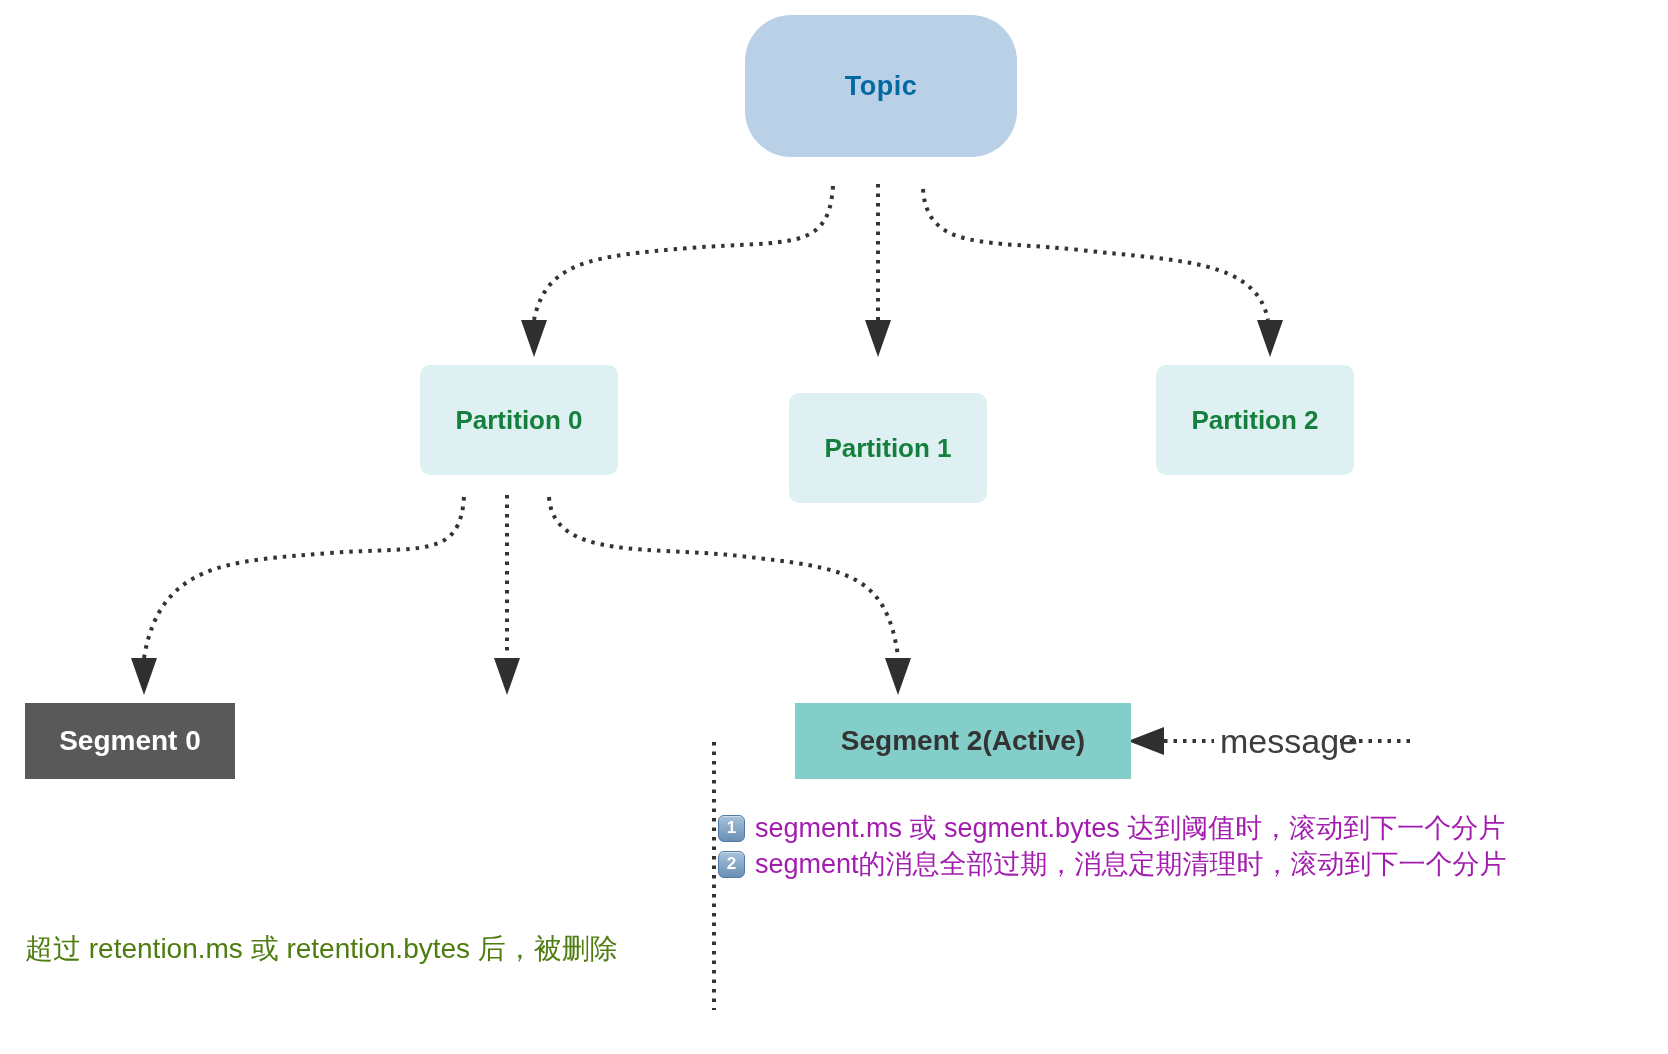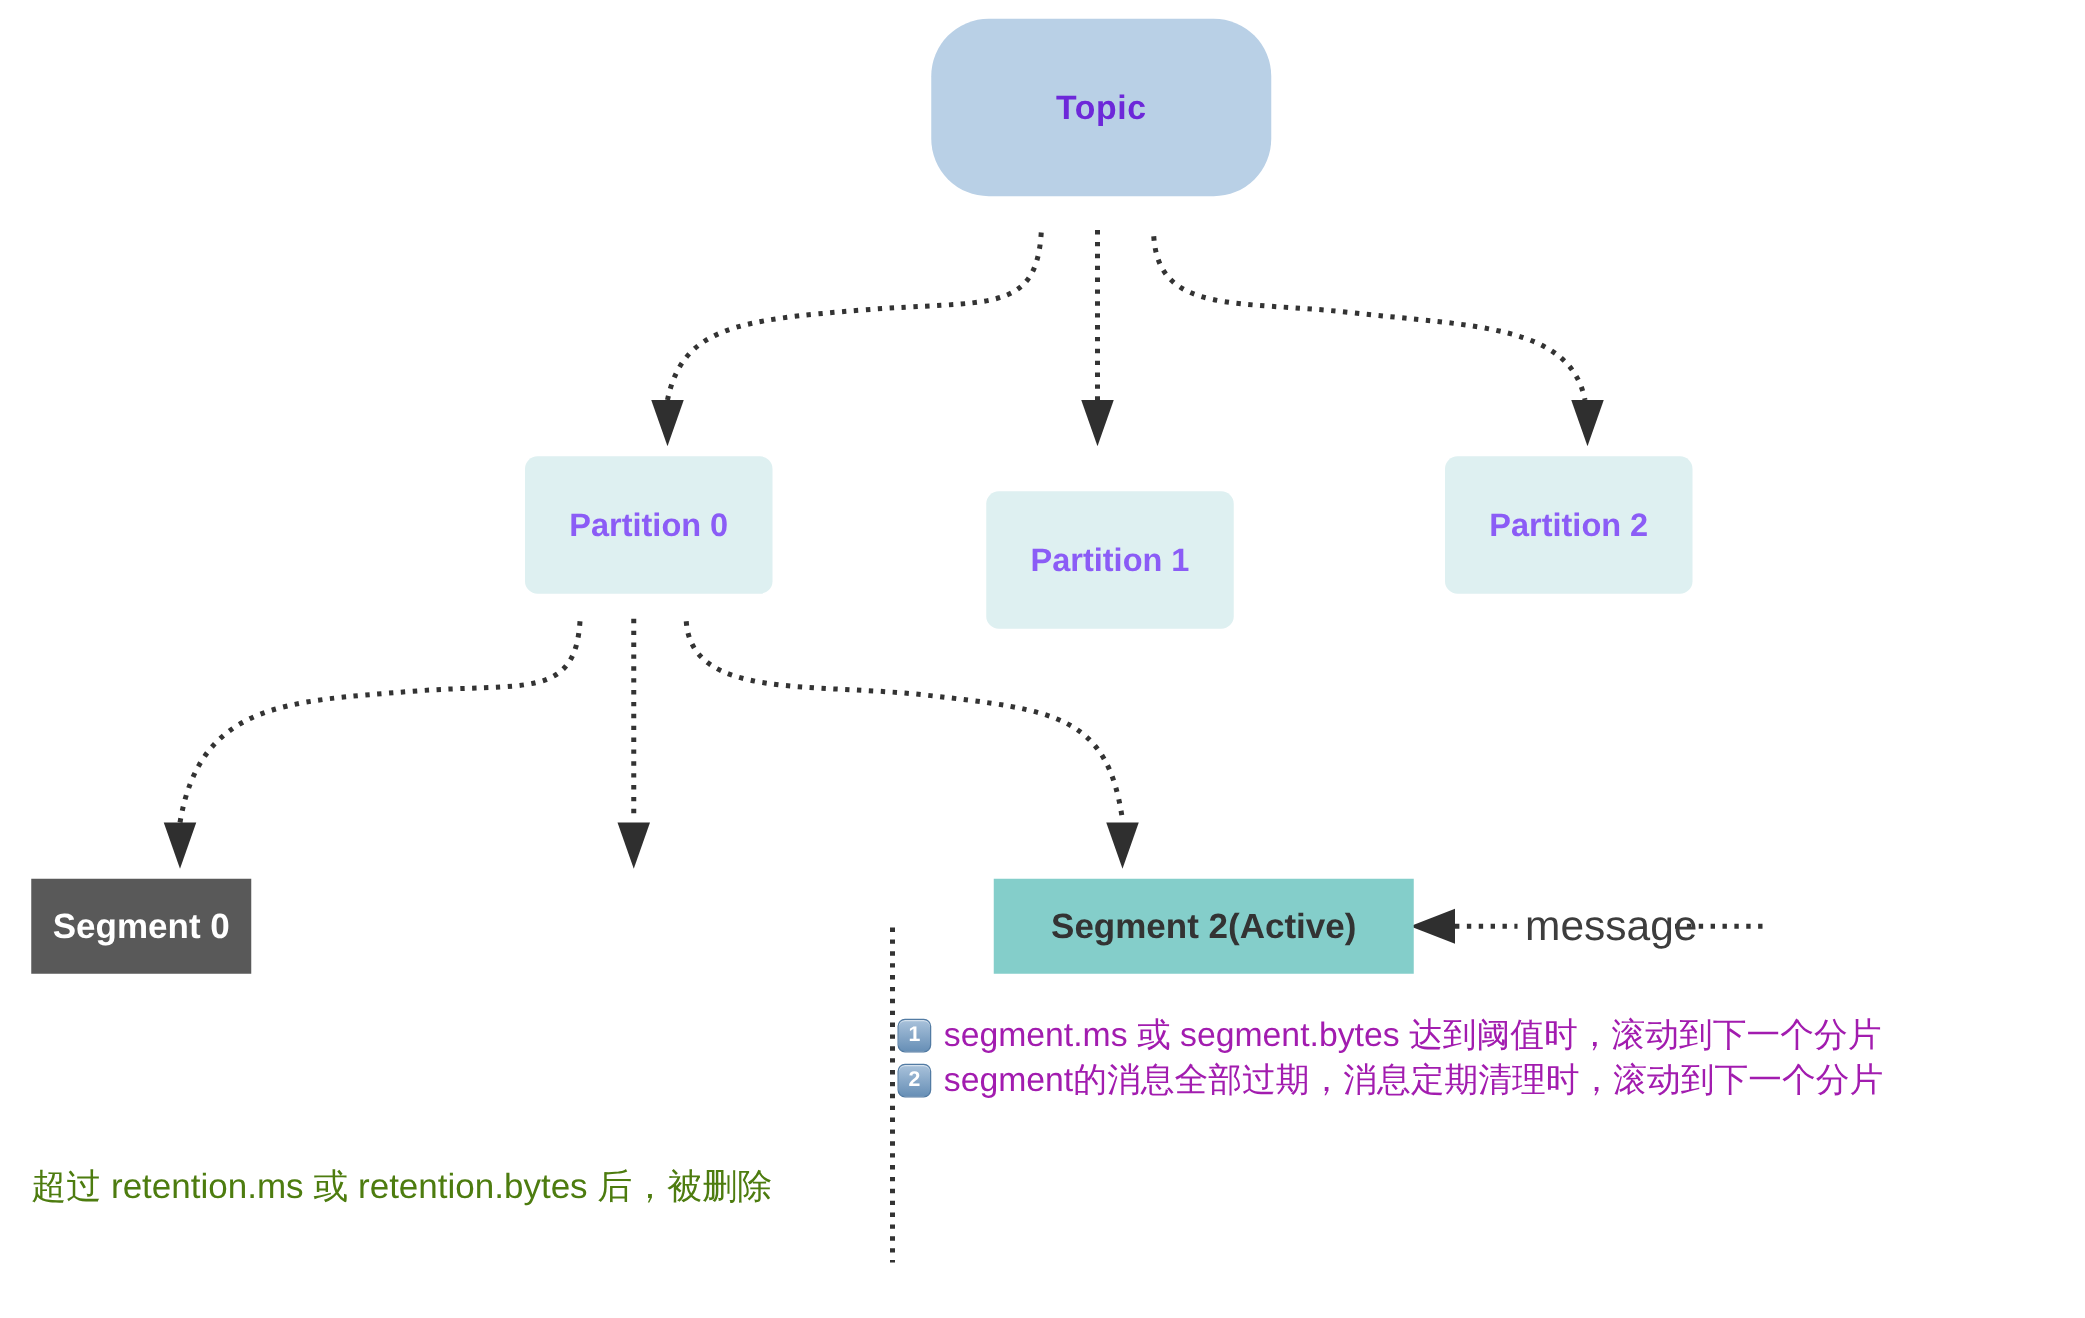--- a/index.html
+++ b/index.html
@@ -1,26 +1,26 @@
 <!DOCTYPE html>
 <html><head>
 <meta charset="utf-8">
 <style>
   html,body{margin:0;padding:0;background:#ffffff;}
   body{font-family:"Liberation Sans","DejaVu Sans",sans-serif;}
   #canvas{position:relative;width:1668px;height:1054px;background:#ffffff;overflow:hidden;}
   .node{position:absolute;display:flex;align-items:center;justify-content:center;box-sizing:border-box;}
   .topic{left:745px;top:15px;width:272px;height:142px;background:#b9d0e6;border-radius:46px;
-         color:#6d28d9;font-size:27px;font-weight:600;letter-spacing:.5px;}
+         color:#0369a1;font-size:27px;font-weight:600;letter-spacing:.5px;}
   .partition{top:365px;width:198px;height:110px;background:#def0f1;border-radius:10px;
-         color:#8b5cf6;font-size:26px;font-weight:600;}
+         color:#15803d;font-size:26px;font-weight:600;}
   .p0{left:420px;} .p1{left:789px;margin-top:28px;} .p2{left:1156px;}
   .segment{top:703px;height:76px;background:#595959;color:#ffffff;
          font-size:28px;font-weight:700;}
-  .s0{left:25px;width:176px;} .s1{left:388px;width:209px;}
+  .s0{left:25px;width:210px;} .s1{left:388px;width:209px;}
   .s2{left:795px;width:336px;background:#84ceca;color:#333333;}
   #arrows{position:absolute;left:0;top:0;width:1668px;height:1054px;}
   .msg-label{position:absolute;left:1220px;top:722px;font-size:34px;color:#3d3d3d;}
   .notes{position:absolute;left:718px;top:810px;}
   .note-row{display:flex;align-items:center;height:36px;white-space:nowrap;}
   .note-badge{display:inline-flex;align-items:center;justify-content:center;
         width:25px;height:25px;margin-right:10px;border-radius:6px;
         background:linear-gradient(180deg,#a9c2db 0%,#678fb6 100%);
         border:1px solid #527ba3;color:#ffffff;font-size:17px;font-weight:700;
         box-shadow:inset 0 1px 0 rgba(255,255,255,.5);}

